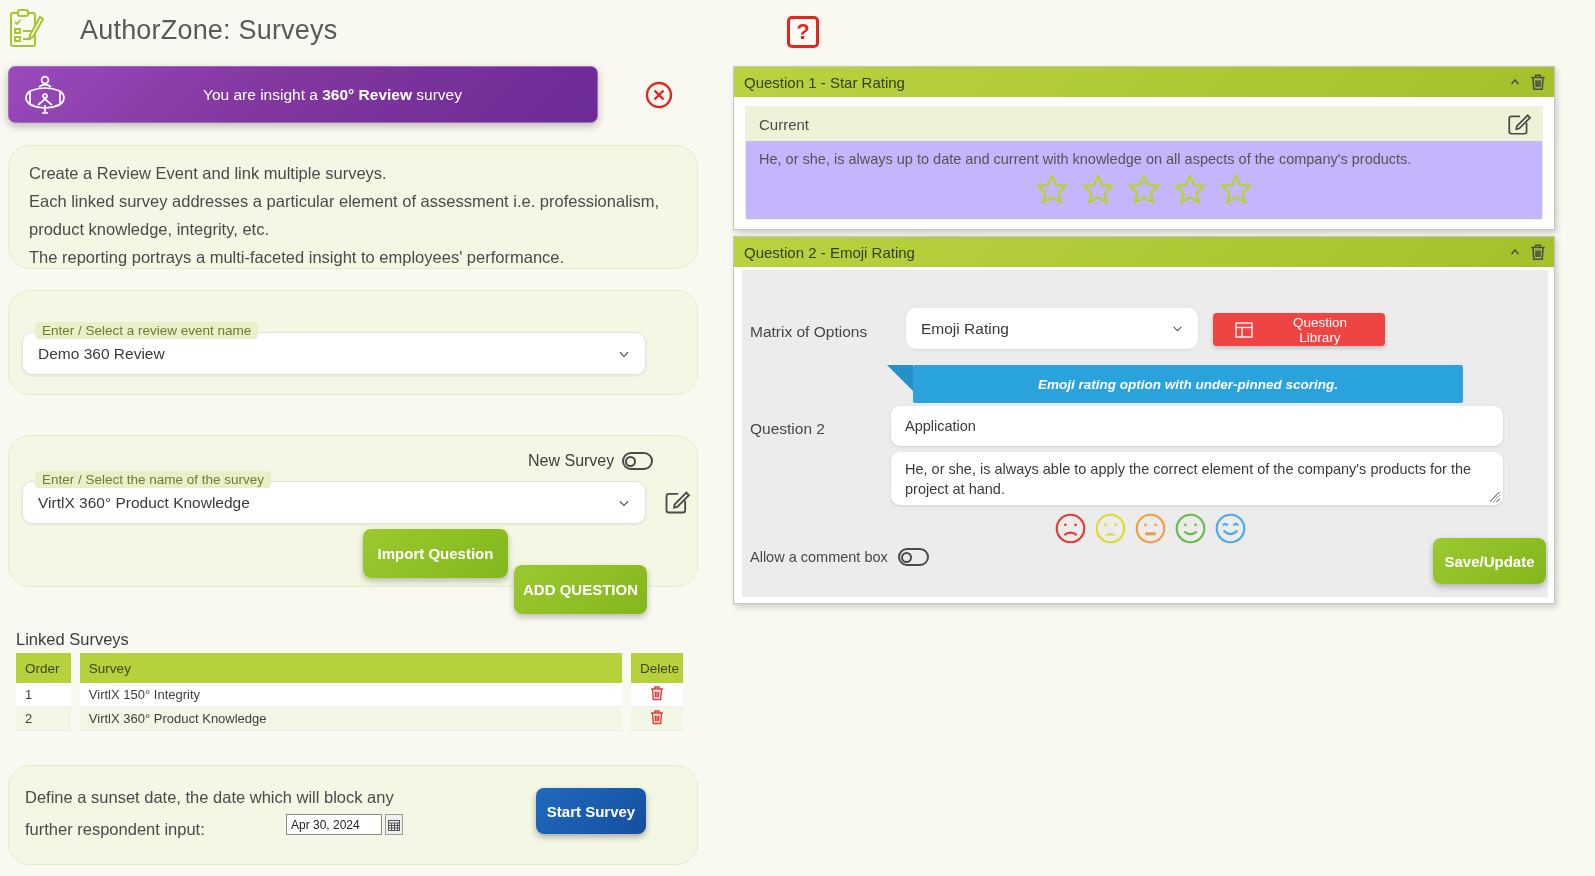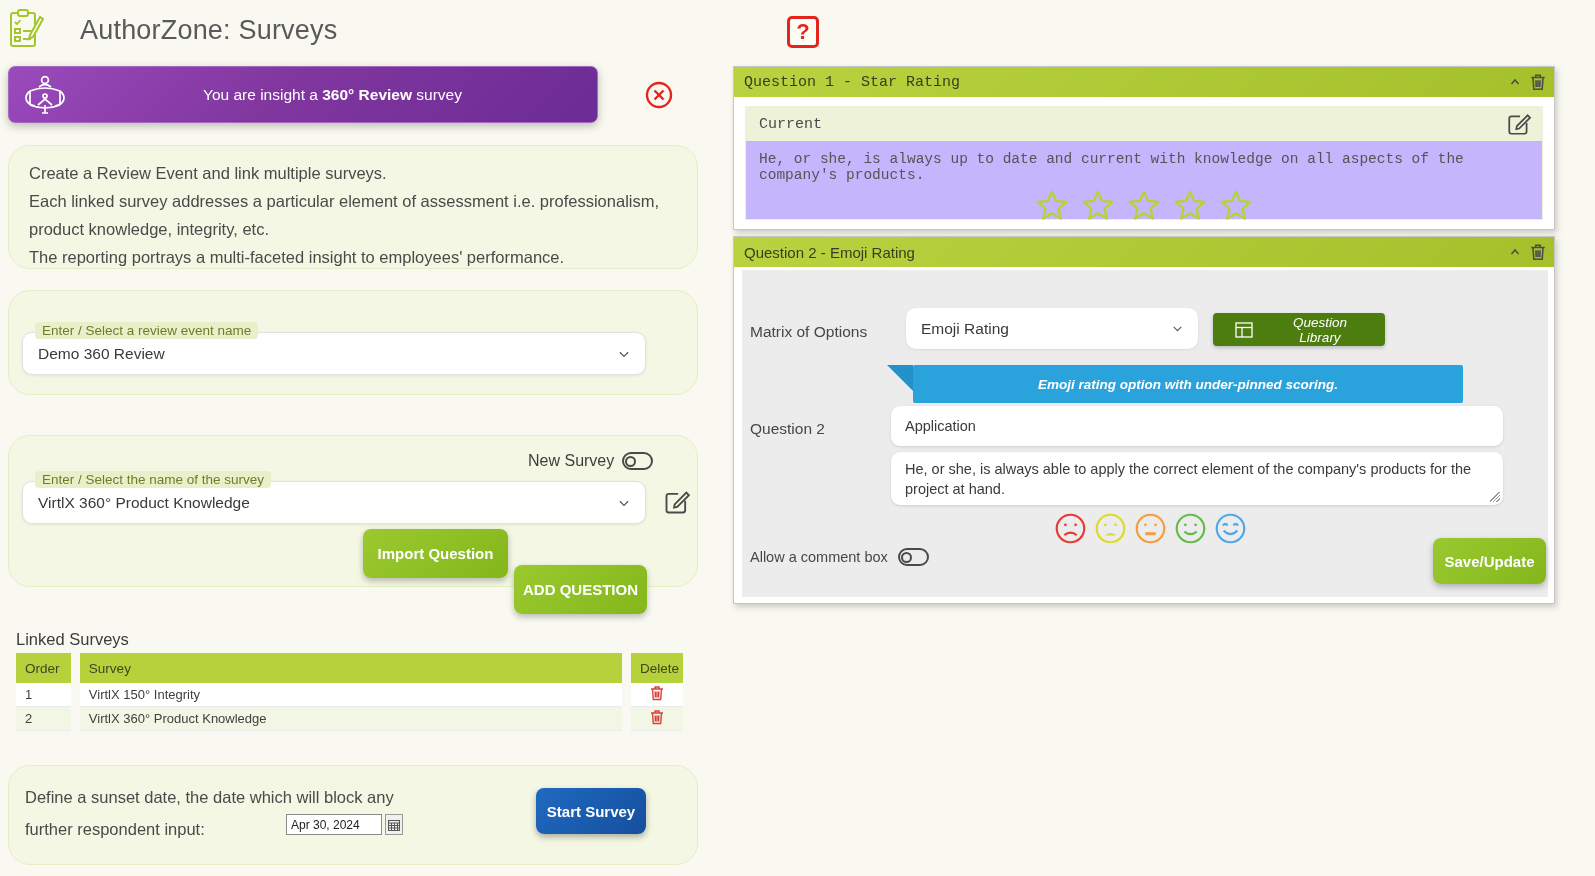--- a/index.html
+++ b/index.html
@@ -67,23 +67,23 @@
   .current-strip { background:#edf2d9; height:34px; display:flex; align-items:center; padding:0 10px 0 13px;
                    font-size:15px; color:#4a4a4a; }
   .q1-inner { background:#c4b5fd; border:1px solid #eef1dc; }
   .q1-desc { font-size:14.5px; color:#555; padding:10px 13px 2px 13px; }
   .stars-row { display:flex; justify-content:center; gap:12px; padding-top:4px; }
 
   .q2-body { position:absolute; background:#ececec; }
   .q2-label { font-size:15.5px; color:#474747; }
   .white-input { background:#fff; border:none; border-radius:9px; box-shadow:0 1px 3px rgba(0,0,0,.12);
                  font-size:14.5px; color:#3a3a3a; font-family:inherit; padding:0 14px; }
-  .lib-btn { background:#4d7c0f; border:none; border-radius:4px; color:#fff; font-size:13.5px;
+  .lib-btn { background:#ef4444; border:none; border-radius:4px; color:#fff; font-size:13.5px;
              display:inline-flex; align-items:center; gap:24px; padding:0 22px; cursor:pointer;
-             box-shadow:0 2px 4px rgba(0,0,0,.2); font-family:inherit;font-style:italic; }
+             box-shadow:0 2px 4px rgba(0,0,0,.2); font-family:inherit; }
   .callout { background:#2aa3dc; color:#fff; font-weight:bold; font-size:13.5px; display:flex;
              align-items:center; justify-content:center; border-radius:2px; }
   .callout-tri { width:0; height:0; border-top:26px solid #2492c8; border-left:26px solid transparent; }
   .q2-textarea { background:#fff; border:none; border-radius:9px; box-shadow:0 1px 3px rgba(0,0,0,.12);
                  font-size:14.5px; color:#3a3a3a; font-family:inherit; padding:8px 14px; resize:none; line-height:1.35; }
   .resize-grip { position:absolute; right:3px; bottom:3px; width:10px; height:10px; pointer-events:none;
                  background:linear-gradient(135deg,transparent 0 45%,#9a9a9a 45% 52%,transparent 52% 62%,#9a9a9a 62% 69%,transparent 69% 80%,#9a9a9a 80% 87%,transparent 87%); }
   .emoji-row { display:flex; gap:7px; align-items:center; }
   .emoji-row svg { cursor:pointer; }
 </style>
@@ -224,21 +224,21 @@
         <line x1="3.5" y1="4" x2="3.5" y2="11.5"></line>
           <line x1="6.5" y1="4" x2="6.5" y2="11.5"></line>
           <line x1="9.5" y1="4" x2="9.5" y2="11.5"></line>
         <line x1="0.5" y1="6.5" x2="11.5" y2="6.5"></line>
           <line x1="0.5" y1="9" x2="11.5" y2="9"></line>
       </svg>
     </span>
     <button class="abs blue-btn" style="left:527px; top:22px; width:110px; height:46px;">Start Survey</button>
   </div>
 
-  <div class="abs qpanel" style="left:733px; top:66px; width:822px; height:164px;font-family:Liberation Mono, monospace;">
+  <div class="abs qpanel" style="left:733px; top:66px; width:822px; height:164px;">
     <div class="qheader">
       <span>Question 1 - Star Rating</span>
       <span class="spacer"></span>
       <span class="hicon">
         <svg width="14" height="12" viewBox="0 0 24 24" fill="none" stroke="#4c4c4c" stroke-width="3">
             <polyline points="5,16 12,8 19,16"></polyline>
           </svg>
       </span>
       <span class="hicon">
         <svg width="16" height="18" viewBox="0 0 14 16" fill="none" stroke="#4c4c4c" stroke-width="1.4">

